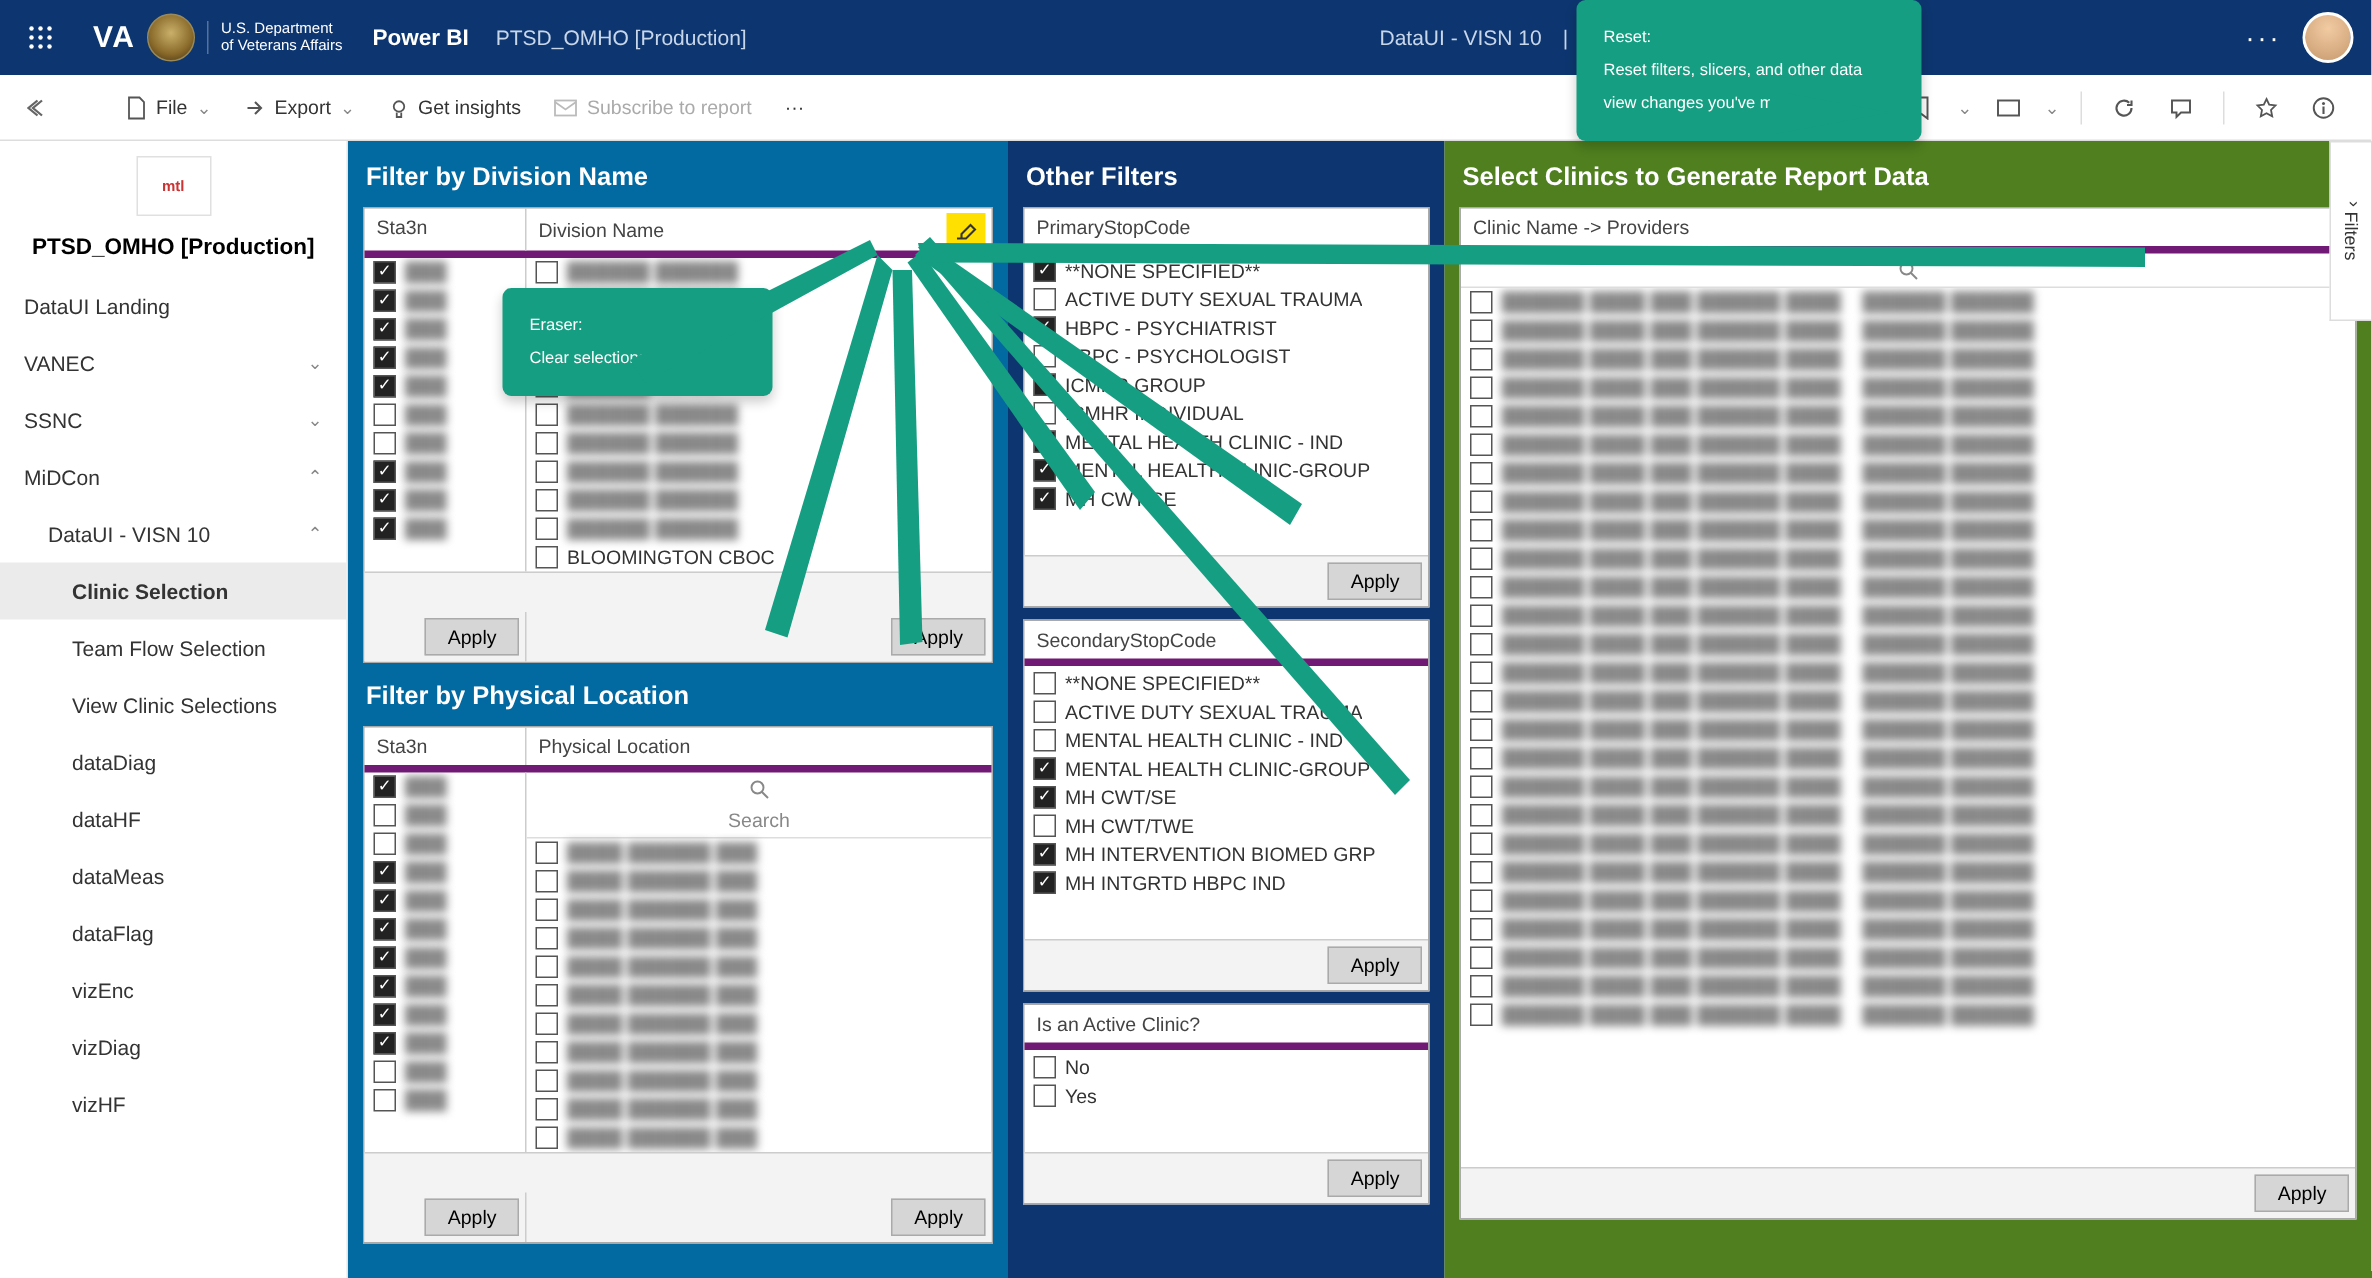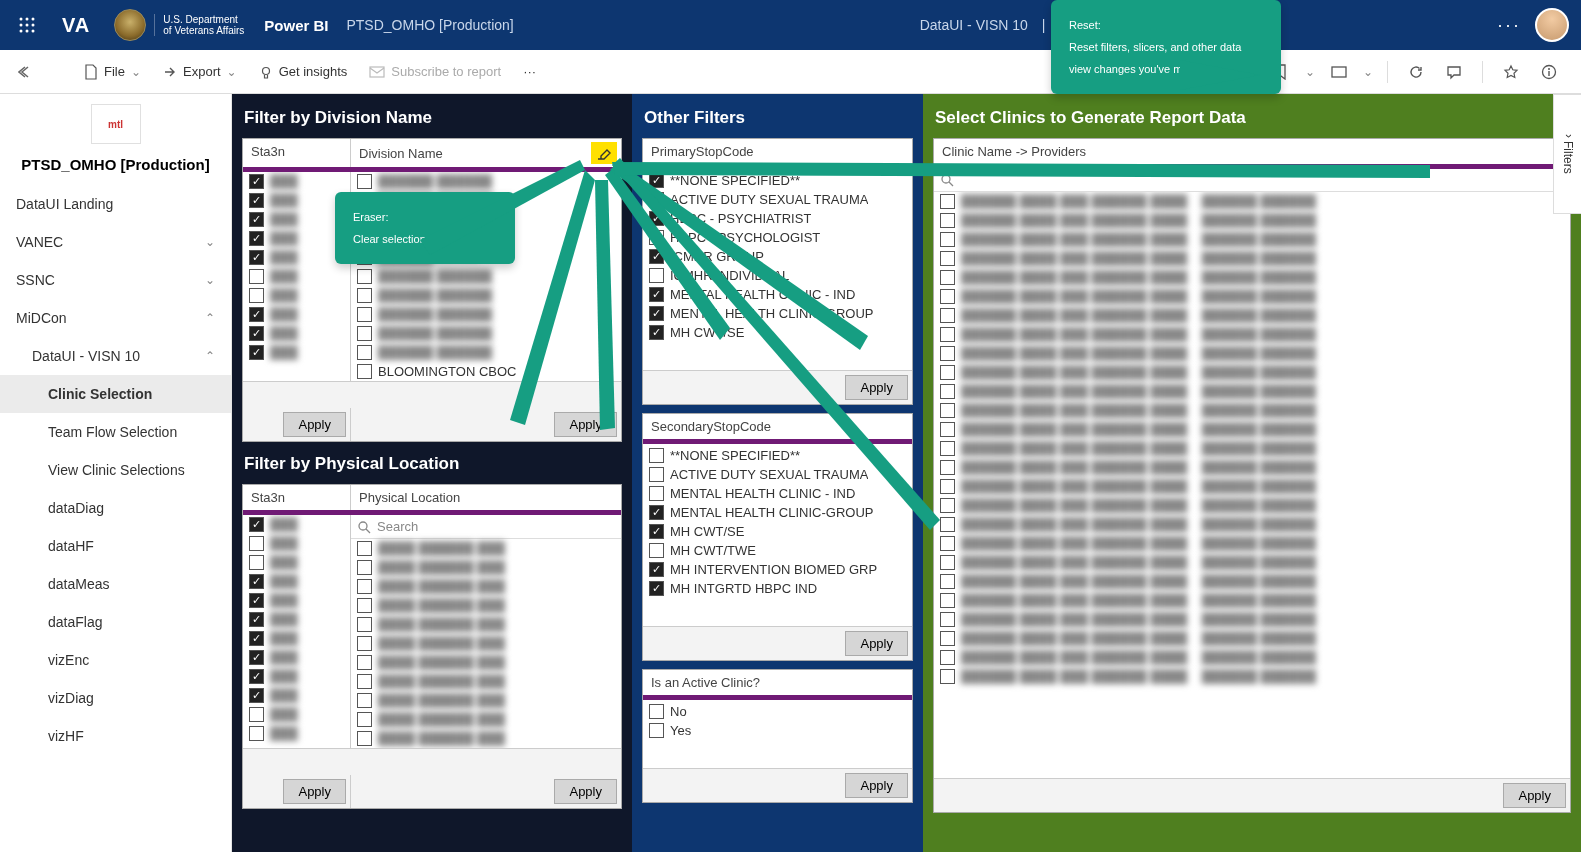--- a/index.html
+++ b/index.html
@@ -1,21 +1,21 @@
 <!DOCTYPE html>
 <html><head>
 <meta charset="utf-8">
 <style>
   * { box-sizing: border-box; margin: 0; padding: 0; }
   body { font-family: "Segoe UI", Arial, sans-serif; font-size: 13px; background: #f5f5f5; width: 1581px; height: 852px; overflow: hidden; position: relative; }
 
   
   .top-banner { height: 50px; background: #0d3670; display: flex; align-items: center; color: #fff; padding: 0 12px; }
   .app-grid { width: 30px; height: 30px; display: flex; align-items: center; justify-content: center; cursor: pointer; }
-  .va-logo { font-weight: 700; font-size: 20px; letter-spacing: 1px; margin-left: 20px; margin-right: 24px; }
+  .va-logo { font-weight: 700; font-size: 20px; letter-spacing: 1px; margin-left: 20px; margin-right: 8px; }
   .seal { width: 32px; height: 32px; border-radius: 50%; background: radial-gradient(circle at 50% 40%, #c9b06a 0%, #8a6a2a 60%, #3a2d12 100%); border: 1px solid #9a8a5a; margin-right: 8px; }
   .dept-text { font-size: 10px; line-height: 11px; border-left: 1px solid rgba(255,255,255,0.3); padding-left: 8px; margin-right: 20px; }
   .powerbi { font-weight: 600; font-size: 15px; margin-right: 18px; }
   .env-text { color: #c8d6ea; font-size: 14px; }
   .top-right { margin-left: auto; display: flex; align-items: center; gap: 14px; }
   .top-right .crumb { color: #c8d6ea; font-size: 14px; }
   .top-icons { display: flex; gap: 14px; align-items: center; }
   .avatar { width: 34px; height: 34px; border-radius: 50%; background: radial-gradient(circle at 50% 30%, #f2cba3 0%, #c79a6e 100%); border: 2px solid #fff; }
 
   
@@ -36,37 +36,37 @@
   .left-nav .title { text-align: center; font-weight: 600; font-size: 15px; padding: 6px 8px 12px 8px; }
   .nav-item { padding: 11px 16px; font-size: 14px; color: #333; display: flex; align-items: center; justify-content: space-between; cursor: pointer; }
   .nav-item.indent1 { padding-left: 32px; }
   .nav-item.indent2 { padding-left: 48px; }
   .nav-item.active { background: #ebebeb; font-weight: 600; }
   .chev { color: #888; font-size: 12px; }
 
   
   .report-area { flex: 1; position: relative; background: #eee; display: flex; }
   .panel { padding: 10px 10px 40px 10px; position: relative; }
-  .panel-blue { background: #0f172a; width: 400px; }
+  .panel-blue { background: #0369a1; width: 440px; }
   .panel-navy { background: #0d3670; width: 291px; }
   .panel-green { background: #4f7f1f; flex: 1; }
   .panel-title { color: #fff; font-weight: 700; font-size: 17px; padding: 4px 2px 10px 2px; }
 
   .slicer-card { background: #fff; border: 1px solid #aaa; margin-bottom: 8px; }
   .slicer-header { display: flex; border-bottom: 5px solid #701a75; }
   .slicer-header .col { padding: 5px 8px; font-size: 13px; color: #444; border-right: 1px solid #ccc; }
   .slicer-header .col:last-child { border-right: none; flex: 1; display: flex; justify-content: space-between; align-items: center; }
   .eraser-btn { width: 26px; height: 22px; background: #ffe000; display: inline-flex; align-items: center; justify-content: center; cursor: pointer; margin: -2px -4px -2px 0; }
 
   .slicer-body { display: flex; max-height: 230px; }
   .slicer-col { border-right: 1px solid #ccc; overflow-y: hidden; }
   .slicer-col:last-child { border-right: none; }
   .col-sta3n { width: 108px; }
   .col-division { flex: 1; }
-  .search-box { border-bottom: 1px solid #ddd; padding: 4px 6px; color: #888; display: flex; align-items: center; gap: 6px; }
+  .search-box { border-bottom: 1px solid #ddd; padding: 4px 6px; color: #888; display: flex; align-items: center; gap: 6px; flex-direction: column; }
   .search-box svg { flex-shrink: 0; }
   .check-row { display: flex; align-items: center; gap: 6px; padding: 2px 6px; font-size: 13px; color: #333; }
   .check-row .cb { width: 15px; height: 15px; border: 1.5px solid #555; display: inline-flex; align-items: center; justify-content: center; flex-shrink: 0; }
   .check-row .cb.checked { background: #222; color: #fff; }
   .check-row .cb.checked::after { content: "✓"; font-size: 11px; line-height: 1; }
   .check-row .lbl { white-space: nowrap; overflow: hidden; text-overflow: ellipsis; }
   .check-row .lbl.blur { filter: blur(3px); color: #888; }
   .apply-row { background: #f3f3f3; border-top: 1px solid #ccc; display: flex; }
   .apply-row .spacer { flex: 1; }
   .apply-btn { background: #d6d6d6; border: 1px solid #aaa; padding: 4px 14px; font-size: 13px; cursor: pointer; }

